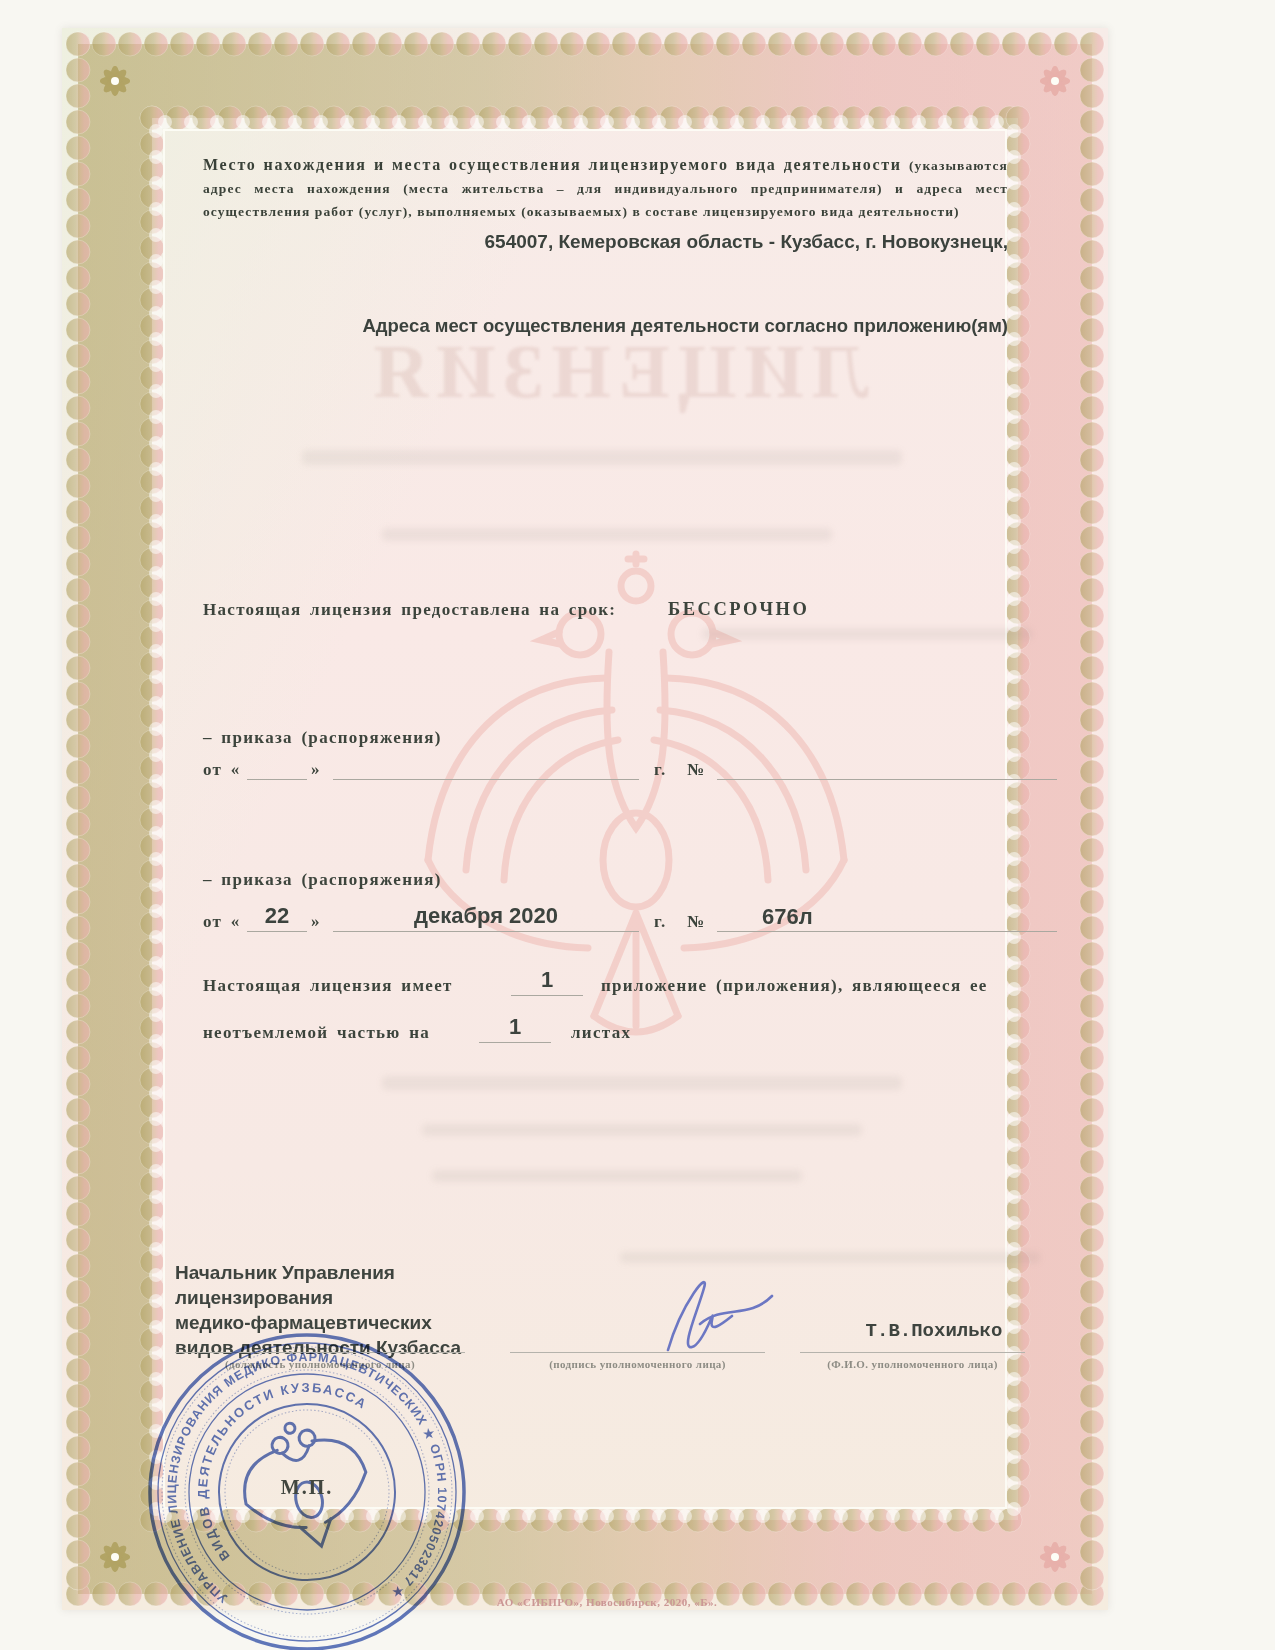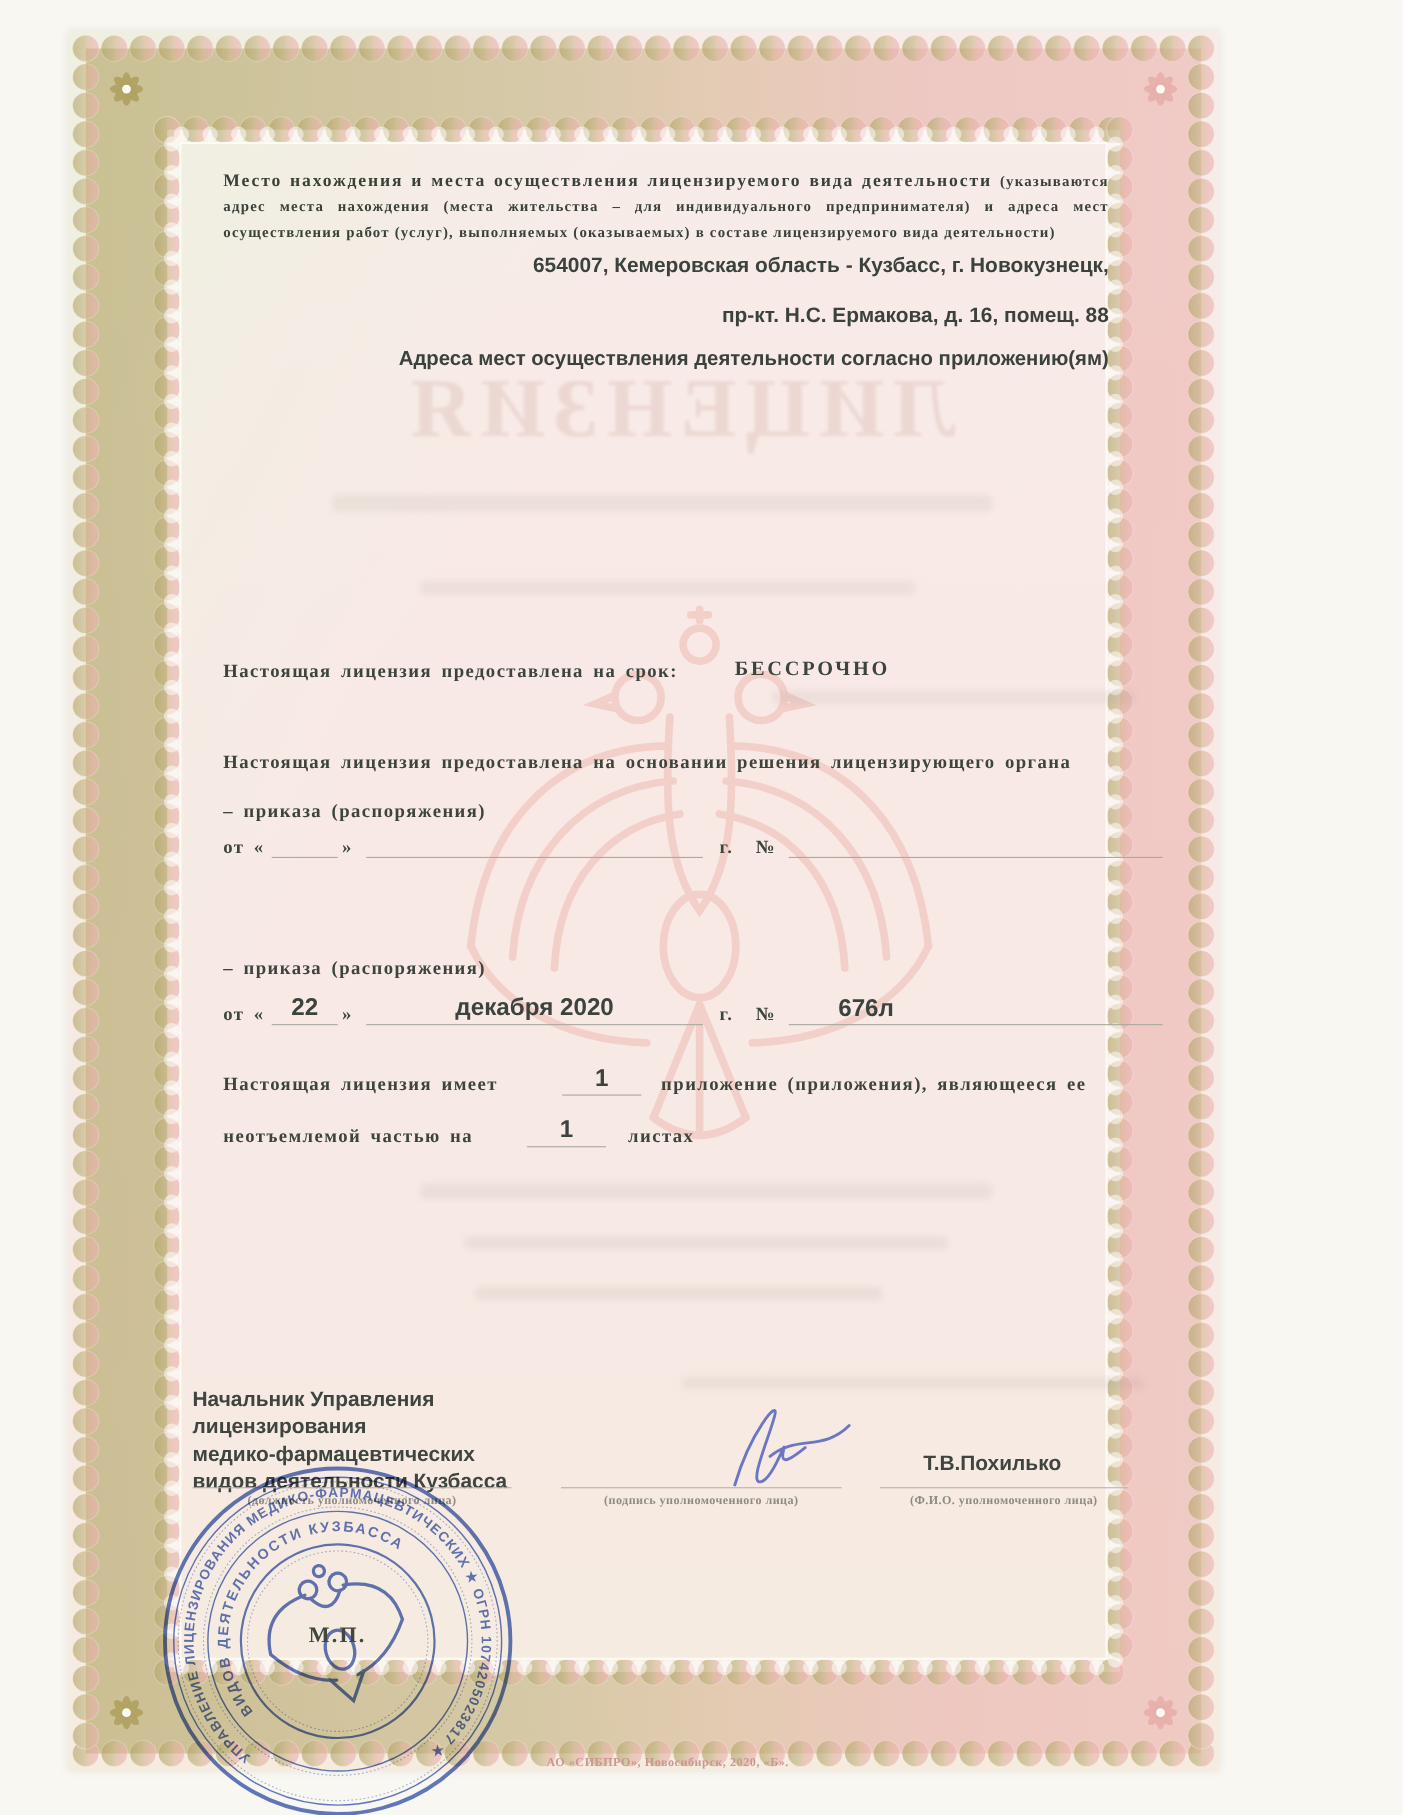--- a/index.html
+++ b/index.html
@@ -58,22 +58,22 @@
     position:absolute;left:113px;top:1232px;width:350px;
     font-family:"Liberation Sans",sans-serif;font-weight:bold;
     font-size:19px;line-height:25px;color:#3e443f;
   }
   .sig-line{position:absolute;top:1324px;border-bottom:1.2px solid #b5b3ac;height:0;}
   .cap{
     position:absolute;top:1330px;text-align:center;
     font-size:11px;font-weight:bold;color:#8d8c84;letter-spacing:.4px;
   }
   .sig-name{
-    position:absolute;left:730px;top:1292px;width:220px;text-align:center;
-    font-family:Liberation Sans, sans-serif;font-weight:bold;
+    position:absolute;left:762px;top:1292px;width:220px;text-align:center;
+    font-family:Liberation Mono, monospace;font-weight:bold;
     font-size:19px;color:#3e443f;
   }
   .mp{
     position:absolute;left:195px;top:1448px;width:100px;text-align:center;
     font-size:20px;font-weight:bold;letter-spacing:2px;color:#41463f;z-index:5;
   }
   #stamp-svg{position:absolute;left:75px;top:1294px;opacity:.82;
     mix-blend-mode:multiply;z-index:4;}
   #sign-svg{position:absolute;left:578px;top:1234px;z-index:3;}
   #eagle-svg{position:absolute;left:294px;top:500px;opacity:.5;}
@@ -734,27 +734,25 @@
   <div class="smudge" style="left:320px;top:1048px;width:520px;height:14px;"></div>
   <div class="smudge" style="left:360px;top:1096px;width:440px;height:12px;"></div>
   <div class="smudge" style="left:370px;top:1142px;width:370px;height:12px;"></div>
   <div class="smudge" style="left:558px;top:1224px;width:420px;height:11px;"></div>
 
   <div class="content">
 
     <p class="intro"><span class="lead">Место нахождения и места осуществления лицензируемого вида деятельности </span><span class="note">(указываются адрес места нахождения (места жительства – для индивидуального предпринимателя) и адреса мест осуществления работ (услуг), выполняемых (оказываемых) в составе лицензируемого вида деятельности)</span></p>
 
     <div class="addr addr1">654007, Кемеровская область - Кузбасс, г. Новокузнецк,</div>
-    <div class="addr addr2">пр-кт. Н.С. Ермакова, д. 16, помещ. 88</div>
     <div class="addr addr3">Адреса мест осуществления деятельности согласно приложению(ям)</div>
 
     <div class="pos form-text" style="left:141px;top:572px;">Настоящая лицензия предоставлена на срок:</div>
     <div class="pos form-text term-value" style="left:606px;top:571px;">БЕССРОЧНО</div>
 
-    <div class="pos form-text" style="left:141px;top:655px;width:800px;text-align:justify;">Настоящая лицензия предоставлена на основании решения лицензирующего органа</div>
     <div class="pos form-text" style="left:141px;top:700px;">– приказа (распоряжения)</div>
 
     <div class="form-row" style="top:722px;">
       <span class="piece form-text" style="left:0;">от «</span>
       <span class="piece uline fill-sans" style="left:44px;width:60px;text-align:center;"></span>
       <span class="piece form-text" style="left:108px;">»</span>
       <span class="piece uline fill-sans" style="left:130px;width:306px;text-align:center;"></span>
       <span class="piece form-text" style="left:451px;">г.</span>
       <span class="piece form-text" style="left:484px;">№</span>
       <span class="piece uline fill-sans" style="left:514px;width:340px;padding-left:45px;box-sizing:border-box;"></span>

